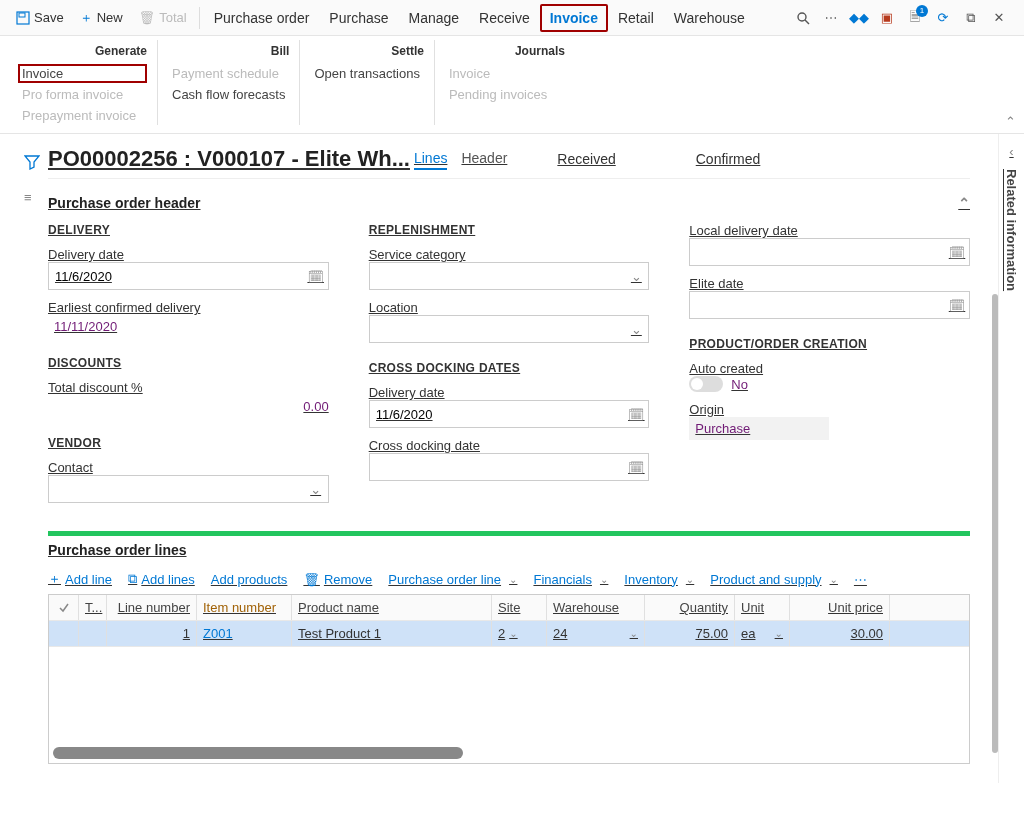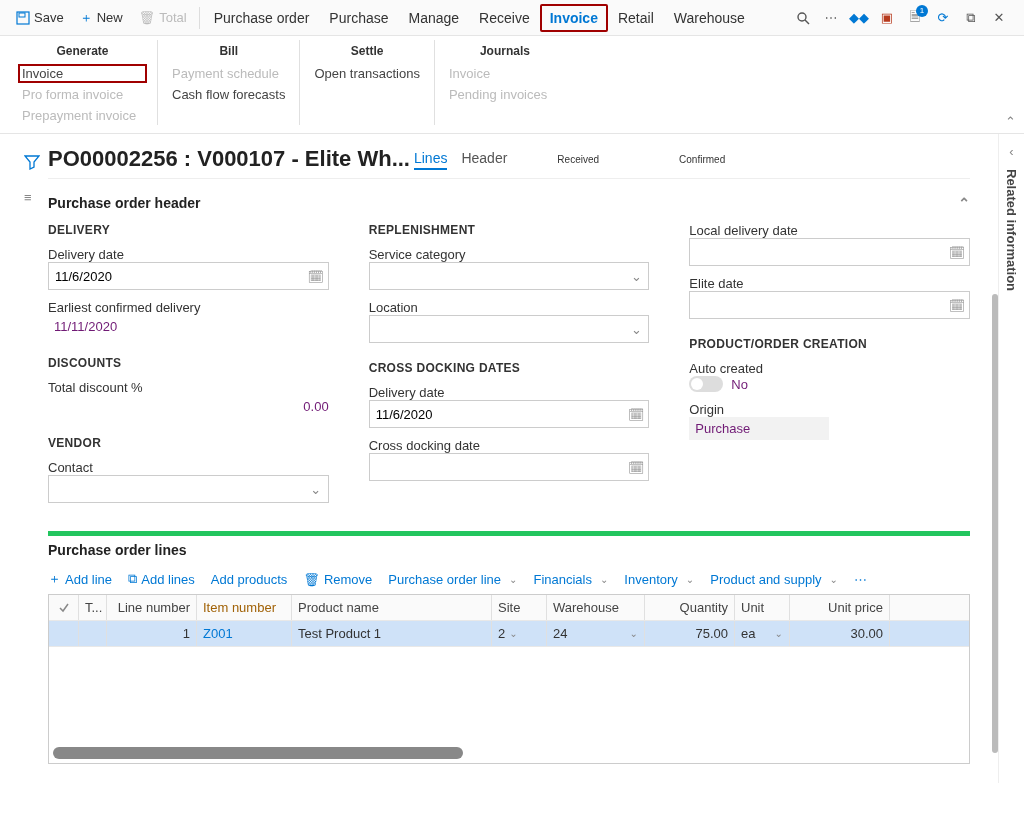--- a/index.html
+++ b/index.html
@@ -17,42 +17,42 @@
   .tab-item.highlight { border: 2px solid #a00000; padding: 4px 8px; border-radius: 2px; }
   .right-icons { margin-left: auto; display: flex; align-items: center; gap: 10px; padding-right: 8px; }
   .right-icons .ri { width: 18px; height: 18px; display: flex; align-items: center; justify-content: center; cursor: pointer; color: #555; }
   .ri.notif { position: relative; }
   .ri.notif .badge { position: absolute; top: -4px; right: -4px; background: #0078d4; color: #fff; border-radius: 50%; width: 12px; height: 12px; font-size: 8px; display: flex; align-items: center; justify-content: center; }
 
   
   .ribbon { display: flex; padding: 4px 8px 8px 8px; border-bottom: 1px solid #e5e5e5; background: #fff; position: relative; }
   .ribbon-group { display: flex; flex-direction: column; padding: 0 10px; }
   .ribbon-group.brd { border-right: 1px solid #e0e0e0; }
-  .ribbon-title { text-align: center; font-size: 12px; font-weight: 600; color: #333; padding: 4px 0 6px 0; }
+  .ribbon-title { text-align: right; font-size: 12px; font-weight: 600; color: #333; padding: 4px 0 6px 0; }
   .ribbon-group .ritems { display: flex; flex-direction: column; gap: 2px; }
   .ritem { font-size: 13px; color: #444; padding: 2px 4px; cursor: pointer; }
   .ritem.disabled { color: #bbb; }
   .ritem.hl { border: 2px solid #a00000; padding: 0 10px 0 2px; }
   .chev-collapse { position: absolute; right: 8px; bottom: 4px; cursor: pointer; color: #888; }
 
   
-  .body-wrap { display: flex; height: calc(100% - 36px - 130px); }
+  .body-wrap { display: flex; height: calc(100% - 36px - 130px); text-decoration: underline; }
   .content { flex: 1; padding: 12px 28px 12px 48px; overflow: hidden; position: relative; }
   .left-gutter-icon { position: absolute; left: 24px; top: 20px; width: 16px; height: 16px; color: #0078d4; }
   .rel-info { width: 26px; border-left: 1px solid #eee; display: flex; flex-direction: column; align-items: center; padding-top: 10px; }
   .rel-info .chev { color: #888; cursor: pointer; margin-bottom: 10px; }
   .rel-info .vtext { writing-mode: vertical-rl; font-size: 13px; color: #444; font-weight: 600; }
 
   
   .page-hdr { display: flex; align-items: center; border-bottom: 1px solid #eee; padding-bottom: 6px; margin-bottom: 10px; }
   .page-title { font-size: 22px; font-weight: 600; color: #222; flex: 0 0 auto; max-width: 390px; white-space: nowrap; overflow: hidden; text-overflow: ellipsis; }
   .view-tabs { display: flex; gap: 14px; margin-left: 4px; font-size: 14px; }
   .view-tab { cursor: pointer; color: #555; padding: 2px 0; }
   .view-tab.active { color: #0078d4; border-bottom: 2px solid #0078d4; }
-  .status-group { display: flex; gap: 80px; margin-left: 50px; font-size: 10px; color: #333; }
+  .status-group { display: flex; gap: 80px; margin-left: 50px; font-size: 14px; color: #333; }
   .edit-icon { position: absolute; left: 24px; top: 56px; color: #888; cursor: pointer; }
 
   
   .fasttab-hdr { display: flex; align-items: center; justify-content: space-between; padding: 6px 0; font-weight: 600; font-size: 14px; color: #222; }
   .fasttab-hdr .col-chev { cursor: pointer; color: #888; }
 
   .form-cols { display: flex; gap: 40px; padding: 6px 0 18px 0; }
   .fcol { flex: 1; display: flex; flex-direction: column; gap: 10px; }
   .fgroup-title { font-size: 12px; font-weight: 700; color: #333; letter-spacing: .3px; }
   .fld-label { font-size: 13px; color: #333; }

